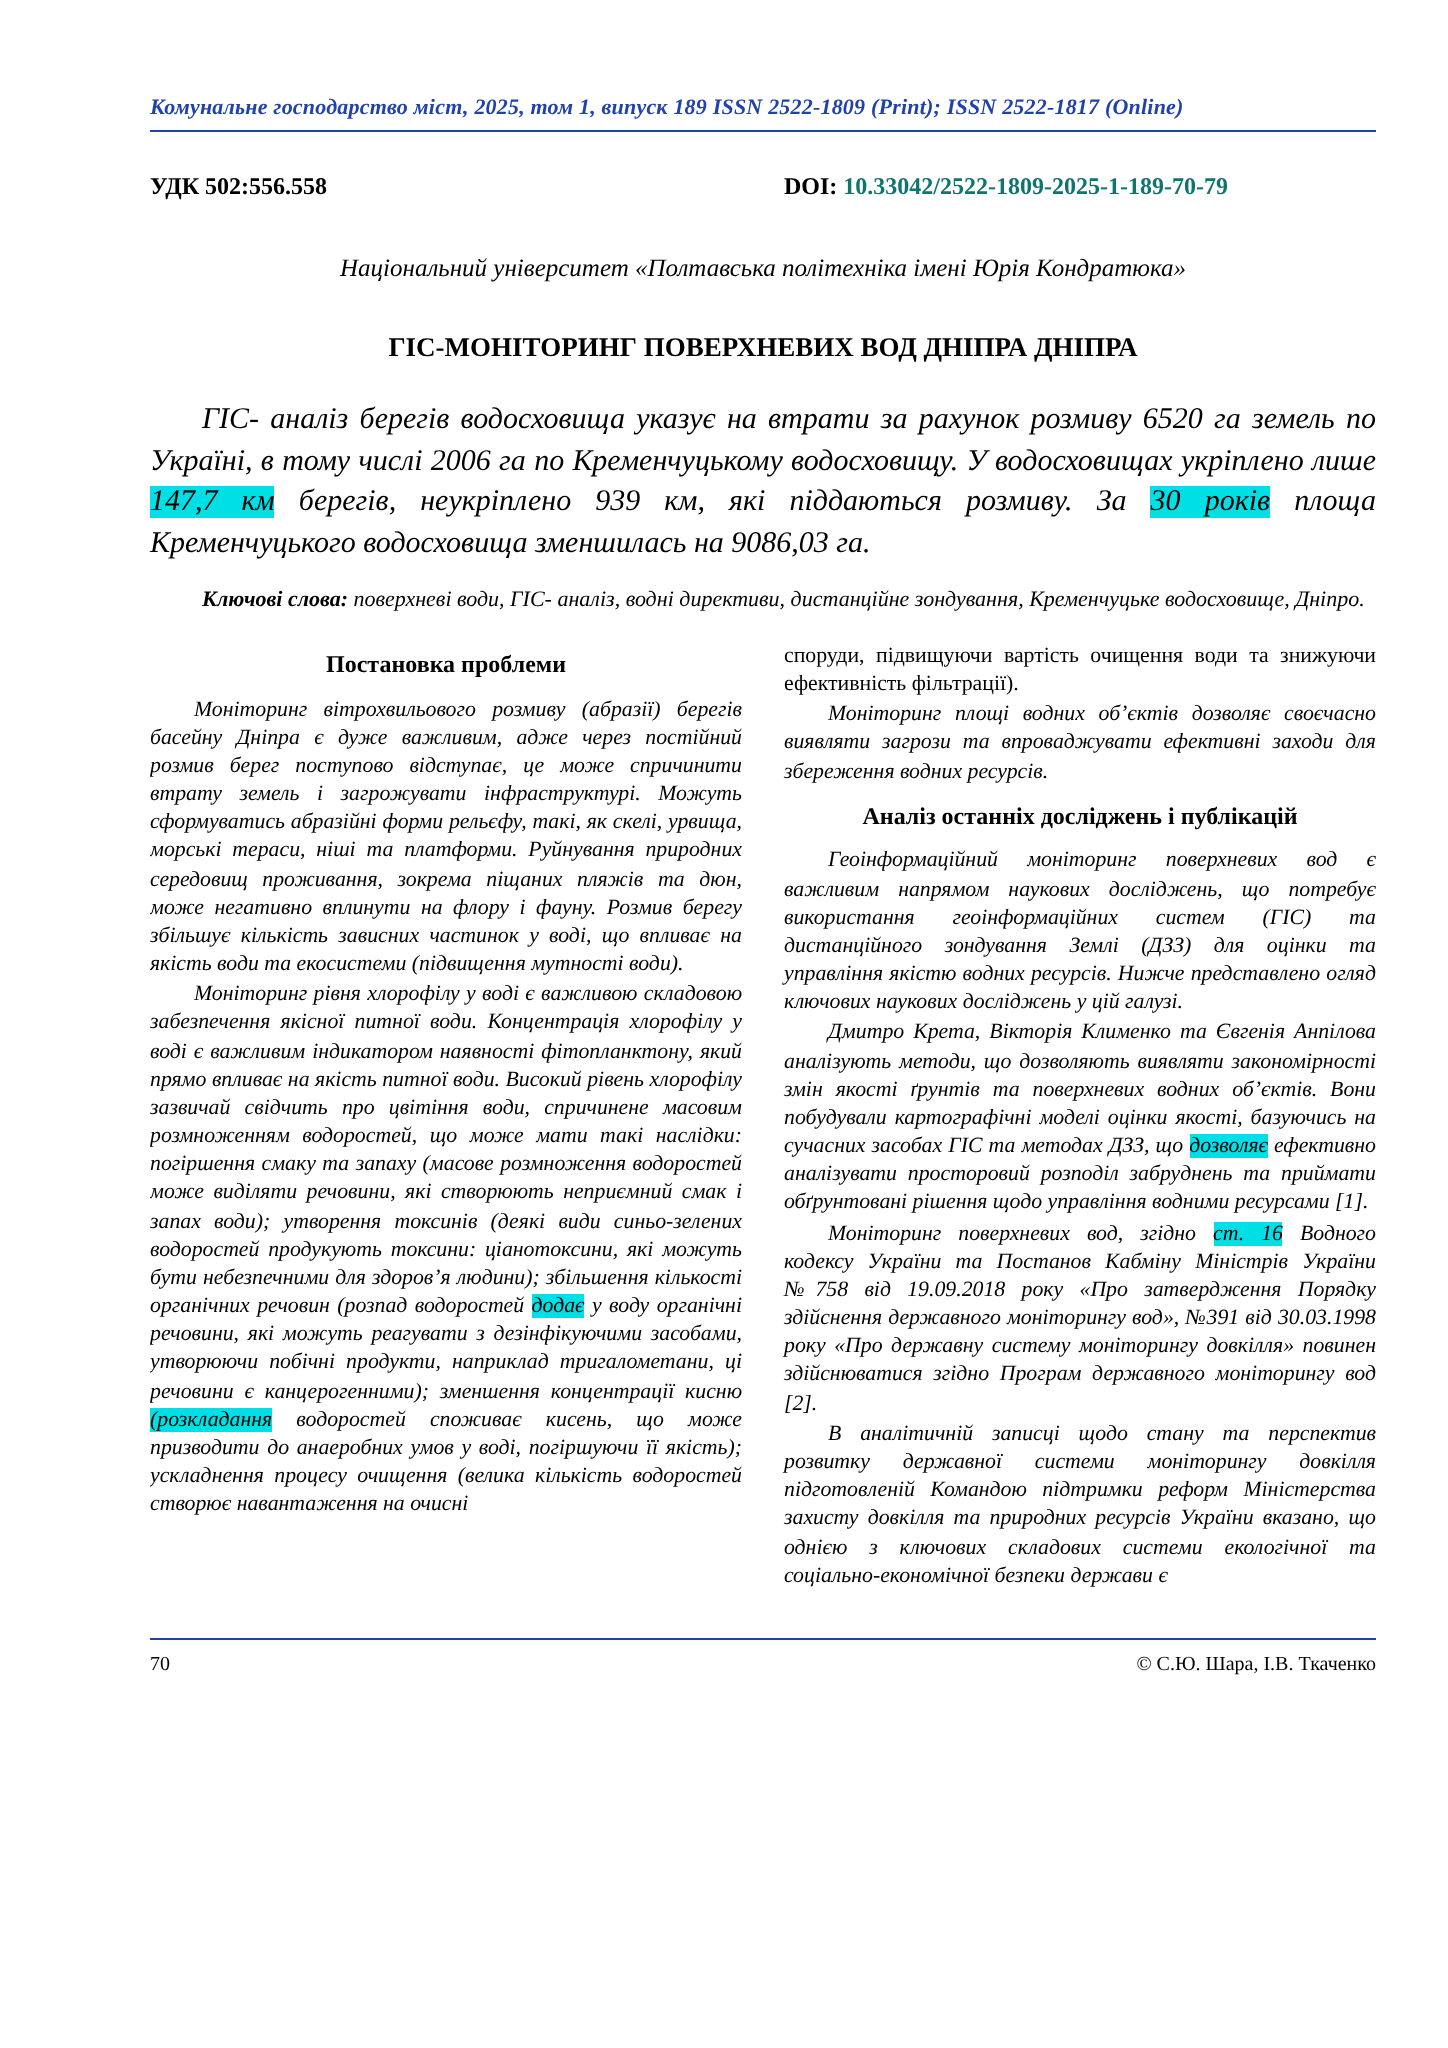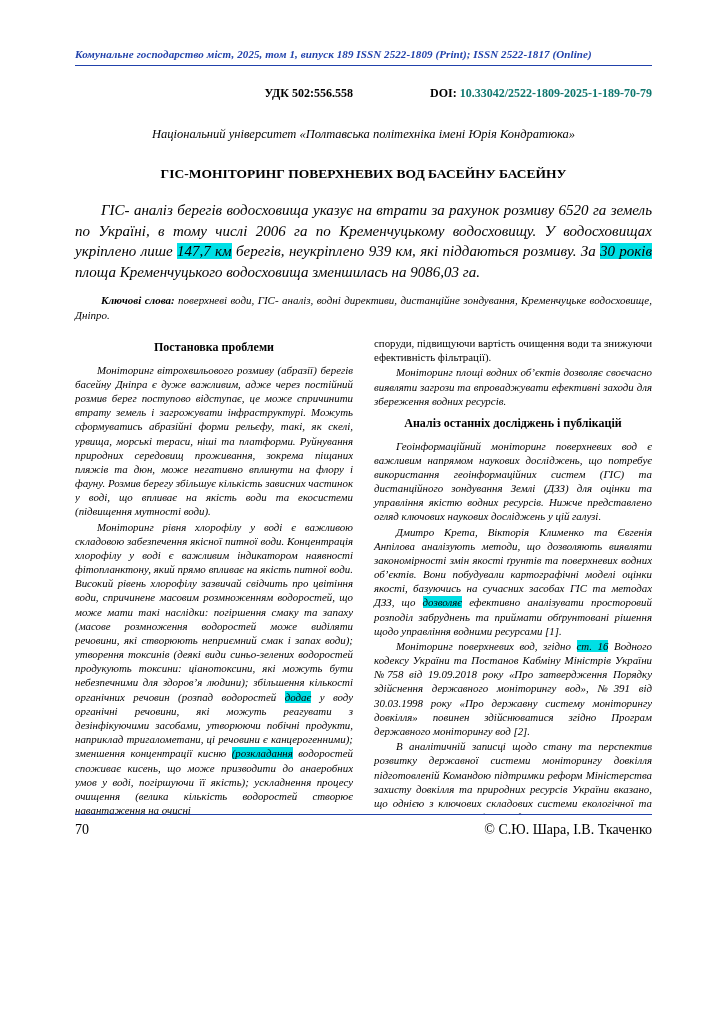--- a/index.html
+++ b/index.html
@@ -5,32 +5,32 @@
   html, body { margin:0; padding:0; background:#ffffff; }
   body {
     width:724px; height:1024px;
     font-family:"Liberation Serif", serif;
     color:#000;
     overflow:hidden;
   }
   .page {
     box-sizing:border-box;
     width:724px; height:864px;
-    padding:48px 72px 26px 75px;
+    padding:48px 36px 26px 75px;
     display:flex; flex-direction:column;
   }
   
   .journal-line {
     color:#2142ab; font-style:italic; font-weight:bold;
     font-size:11px; white-space:nowrap; letter-spacing:0.1px;
   }
   .header-rule { border:0; border-top:1.6px solid #2142ab; margin:5px 0 0 0; }
   .meta-row {
     display:grid; grid-template-columns:1fr 1fr; gap:21px;
-    margin-top:20px; font-weight:bold; font-size:12px;text-align:right;
+    margin-top:20px; font-weight:bold; font-size:12px;
   }
   .doi-link { color:#0f766e; text-decoration:none; cursor:pointer; }
   .authors { text-align:center; font-weight:bold; font-size:12.5px; margin-top:20px; }
   .affiliation { text-align:center; font-style:italic; font-size:12.5px; margin-top:26px; }
   .title { text-align:center; font-weight:bold; font-size:13.5px; margin:24px 0 0 0; }
   
   .abstract {
     font-style:italic; font-size:15px; line-height:1.38;
     text-align:justify; text-indent:26px; margin:18px 0 0 0;
   }
@@ -46,39 +46,39 @@
     flex:1 1 auto; overflow:hidden;
   }
   .col p { margin:0 0 1px 0; text-align:justify; }
   .col p.indent { text-indent:22px;font-style:italic; }
   .col h2 { text-align:center; font-size:12px; font-weight:bold; margin:4px 0 7px 0; }
   .col h2.second { margin-top:8px; }
   .hl { background:#00dfe5; }
   
   .footer { margin-top:auto; }
   .footer-rule { border:0; border-top:1.6px solid #2142ab; margin:0 0 7px 0; }
-  .footer-row { display:flex; justify-content:space-between; font-size:14px; }
+  .footer-row { display:flex; justify-content:space-between; font-size:10px; }
 </style>
 </head>
 <body>
 
 <div class="page">
 
   <div>
     <div class="journal-line">Комунальне господарство міст, 2025, том 1, випуск 189   ISSN 2522-1809 (Print); ISSN 2522-1817 (Online)</div>
     <hr class="header-rule">
   </div>
 
   <div class="meta-row">
     <span class="udk">УДК 502:556.558</span>
     <span class="doi"><span class="doi-label">DOI: </span><a class="doi-link">10.33042/2522-1809-2025-1-189-70-79</a></span>
   </div>
 
   <div class="affiliation">Національний університет «Полтавська політехніка імені Юрія Кондратюка»</div>
-  <h1 class="title">ГІС-МОНІТОРИНГ ПОВЕРХНЕВИХ ВОД БАСЕЙНУ БАСЕЙНУ</h1>
+  <h1 class="title">ГІС-МОНІТОРИНГ ПОВЕРХНЕВИХ ВОД ДНІПРА ДНІПРА</h1>
 
   <p class="abstract"><span>ГІС- аналіз берегів водосховища указує на втрати за рахунок розмиву 6520 га земель по Україні, в тому числі 2006 га по Кременчуцькому водосховищу. У водосховищах укріплено лише </span><span class="hl">147,7 км</span><span>  берегів, неукріплено 939 км, які піддаються розмиву. За </span><span class="hl">30 років</span><span>  площа Кременчуцького водосховища зменшилась на 9086,03 га.</span></p>
 
   <p class="keywords"><span class="kw-label">Ключові слова:</span><span> поверхневі води, ГІС- аналіз, водні директиви, дистанційне зондування, Кременчуцьке водосховище, Дніпро.</span></p>
 
   <div class="columns">
     <div class="col">
       <h2>Постановка проблеми</h2>
       <p class="indent">Моніторинг вітрохвильового розмиву (абразії) берегів басейну Дніпра є дуже важливим, адже через постійний розмив берег поступово відступає, це може спричинити втрату земель і загрожувати інфраструктурі. Можуть сформуватись абразійні форми рельєфу, такі, як скелі, урвища, морські тераси, ніші та платформи. Руйнування природних середовищ проживання, зокрема піщаних пляжів та дюн, може негативно вплинути на флору і фауну. Розмив берегу збільшує кількість зависних частинок у воді, що впливає на якість води та екосистеми (підвищення мутності води).</p>
       <p class="indent"><span>Моніторинг рівня хлорофілу у воді є важливою складовою забезпечення якісної питної води. Концентрація хлорофілу у воді є важливим індикатором наявності фітопланктону, який прямо впливає на якість питної води. Високий рівень хлорофілу зазвичай свідчить про цвітіння води, спричинене масовим розмноженням водоростей, що може мати такі наслідки: погіршення смаку та запаху (масове розмноження водоростей може виділяти речовини, які створюють неприємний смак і запах води); утворення токсинів (деякі види синьо-зелених водоростей продукують токсини: ціанотоксини, які можуть бути небезпечними для здоров’я людини); збільшення кількості органічних речовин (розпад водоростей </span><span class="hl">додає</span><span> у воду органічні речовини, які можуть реагувати з дезінфікуючими засобами, утворюючи побічні продукти, наприклад тригалометани, ці речовини є канцерогенними); зменшення концентрації кисню </span><span class="hl">(розкладання</span><span> водоростей споживає кисень, що може призводити до анаеробних умов у воді, погіршуючи її якість); ускладнення процесу очищення (велика кількість водоростей створює навантаження на очисні</span></p>

